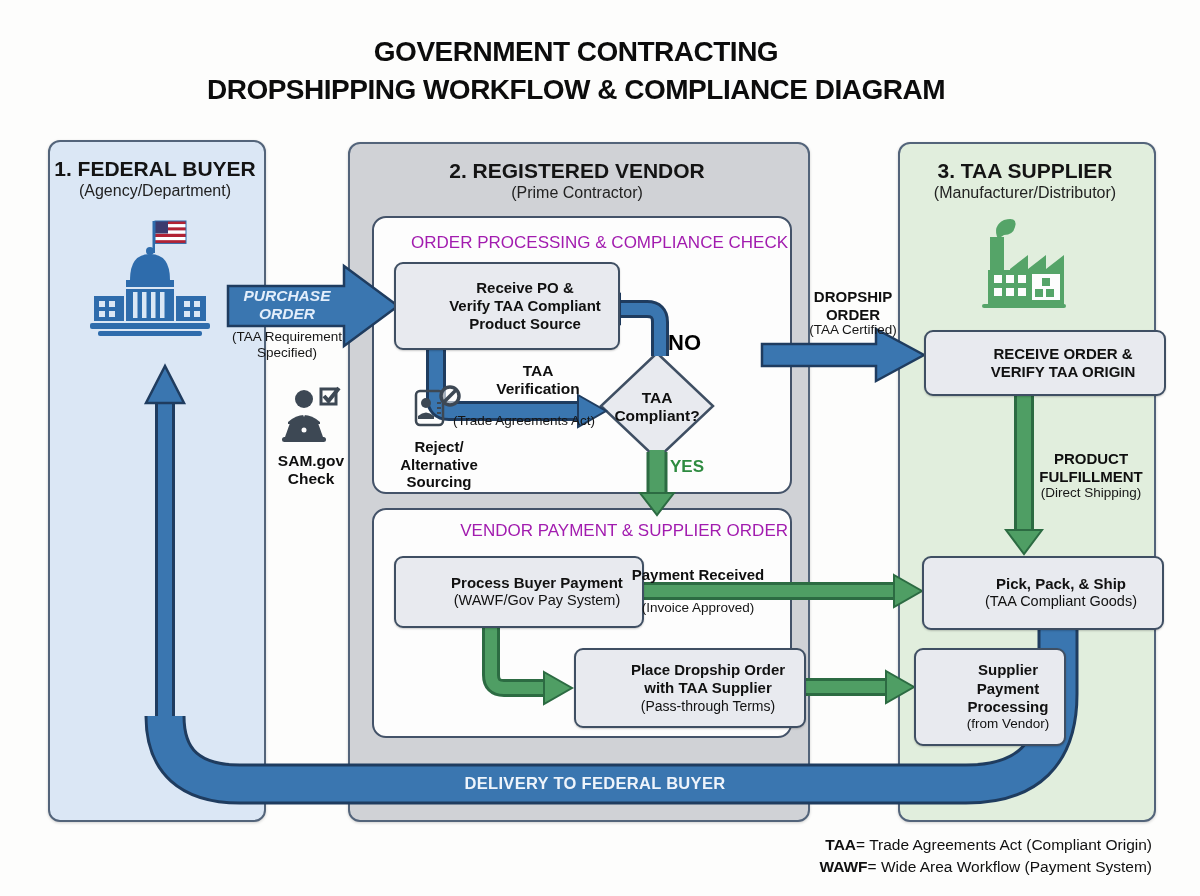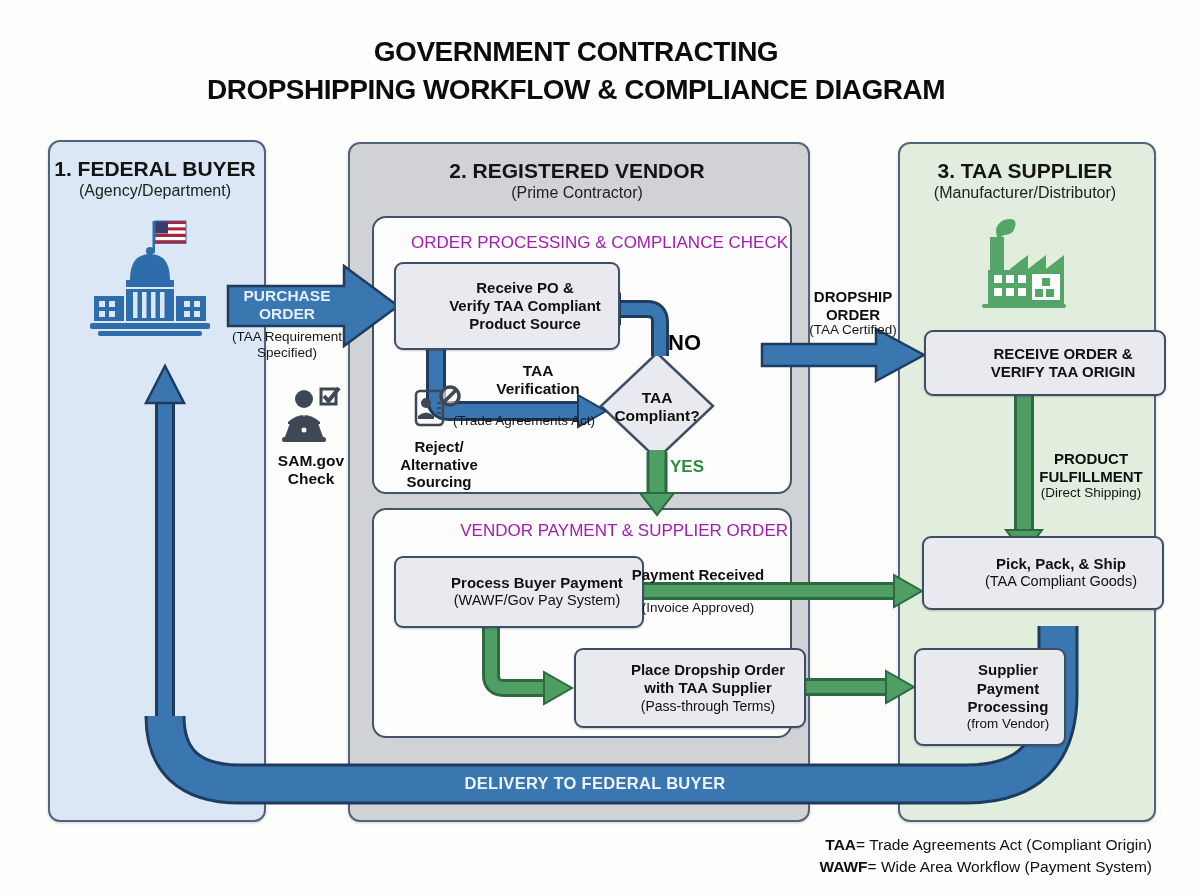--- a/index.html
+++ b/index.html
@@ -28,21 +28,21 @@
         text-align:center;line-height:1.22;box-shadow:0 1px 2px rgba(0,0,0,.2);padding-left:36px;}
   .node .main{font-weight:bold;font-size:15px;}
   .node .note{font-size:14px;font-weight:normal;}
   
   .lblB{font-weight:bold;font-size:15px;text-align:center;z-index:5;line-height:1.18;color:#0f0f0f;}
   .lblN{font-size:13.5px;text-align:center;z-index:5;line-height:1.15;color:#161616;}
   .svgLayer{left:0;top:0;z-index:3;pointer-events:none;}
   .icon{z-index:4;}
   #no-lbl{color:#000000;font-size:22px;font-weight:bold;z-index:5;}
   #yes-lbl{color:#2e8b40;font-size:17px;font-weight:bold;z-index:5;}
-  #po-lbl{color:#e3eefb;}
+  #po-lbl{color:#e3eefb;font-style:italic;}
   #delivery-lbl{color:#eef4fb;font-size:16.5px;letter-spacing:.3px;}
   
   #legend{left:700px;top:834px;width:452px;text-align:right;font-size:15.5px;z-index:6;line-height:1.42;color:#101010;}
   #legend .def{}
 </style>
 </head>
 <body>
 
 <div id="stage">
 
@@ -223,21 +223,21 @@
 
   <div class="abs node" style="left:924px;top:330px;width:202px;height:62px">
     <span class="main pre">RECEIVE ORDER &amp;
 VERIFY TAA ORIGIN</span>
   </div>
 
   <div class="abs lblB pre" style="left:1030px;top:450px;width:122px">PRODUCT
 FULFILLMENT</div>
   <div class="abs lblN" style="left:1030px;top:485px;width:122px">(Direct Shipping)</div>
 
-  <div class="abs node" style="left:922px;top:536px;width:202px;height:70px">
+  <div class="abs node" style="left:922px;top:556px;width:202px;height:70px">
     <span class="main">Pick, Pack, &amp; Ship</span>
     <span class="note" style="font-size:14.5px">(TAA Compliant Goods)</span>
   </div>
 
   <div class="abs node" style="left:914px;top:648px;width:112px;height:94px">
     <span class="main pre">Supplier
 Payment
 Processing</span>
     <span class="note" style="font-size:13.5px">(from Vendor)</span>
   </div>

